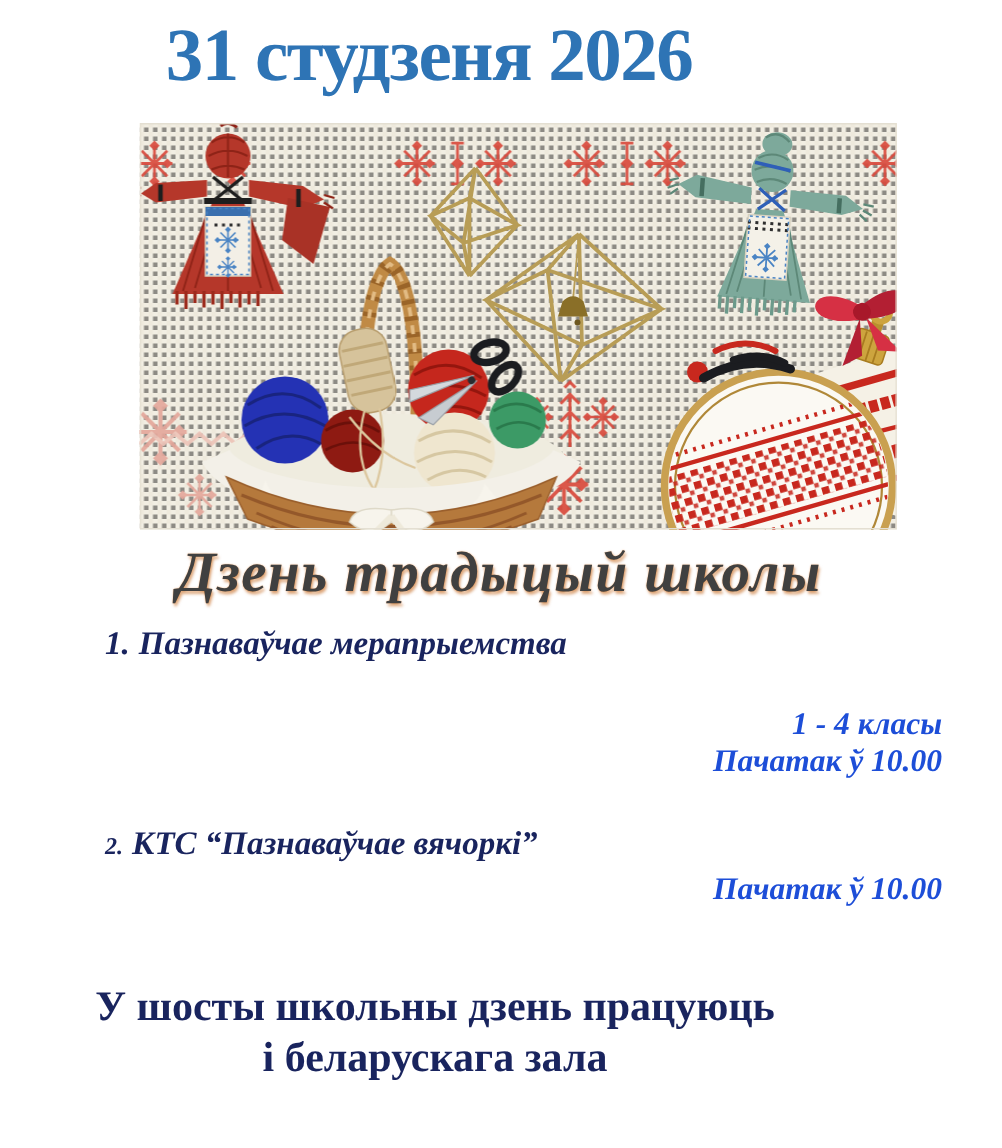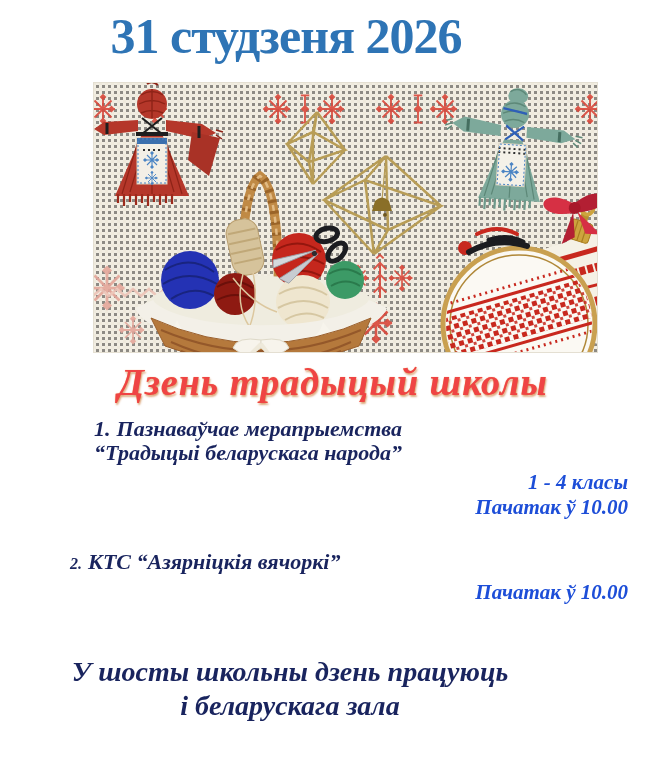--- a/index.html
+++ b/index.html
@@ -14,37 +14,37 @@
     font-weight:bold; font-size:50px; line-height:58px;
     color:#2E74B5; letter-spacing:-1px;
   }
   .photo{
     position:absolute; left:93px; top:67px; width:505px; height:271px;
   }
   .photo svg{display:block;}
   .heading{
     position:absolute; left:0; top:343px; width:666px; text-align:center;
     font-weight:bold; font-style:italic; font-size:38px; line-height:48px;
-    color:#ef4444; letter-spacing:1px;
+    color:#404040; letter-spacing:1px;
     text-shadow:1px 2px 2px rgba(190,85,0,.5), 0 0 1px rgba(230,110,10,.6);
   }
   .event{ position:absolute; left:70px; color:#19245e;
     font-weight:bold; font-style:italic; font-size:22px; line-height:24px;}
   .event1{ top:402px;text-align:right; }
   .event2{ top:535px; }
   .e-num{ margin-right:6px; }
   .e-num-small{ font-size:16px; margin-right:6px; }
   .e-line2{ padding-left:24px; }
   .details{ position:absolute; right:40px; text-align:right; color:#1d4ed8;
     font-weight:bold; font-style:italic; font-size:21px; line-height:25px;}
   .details1{ top:455px; }
   .details2{ top:564px; line-height:26px;}
   .footer{
     position:absolute; left:0; top:640px; width:580px; text-align:center;
-    color:#19245e; font-weight:bold; font-style:italic;
+    color:#19245e; font-weight:bold; 
     font-size:28px; line-height:34px;
   }
 </style>
 </head>
 <body>
 
 <div class="page">
 
   <div class="title">31 студзеня 2026</div>
 
@@ -244,30 +244,29 @@
       </g>
 
       <rect x="0.5" y="0.5" width="504" height="270" fill="none" stroke="#e4dfd2" stroke-width="1"></rect>
     </svg>
   </div>
 
   <div class="heading">Дзень традыцый школы</div>
 
   <div class="event event1">
     <div><span class="e-num">1.</span><span>Пазнаваўчае мерапрыемства</span></div>
-    <div class="e-line2">“Традыцыі беларускага народа”</div>
   </div>
 
   <div class="details details1">
     <div>1 - 4 класы</div>
     <div>Пачатак ў 10.00</div>
   </div>
 
   <div class="event event2">
-    <span class="e-num-small">2.</span><span>КТС “Азярніцкія вячоркі”</span>
+    <span class="e-num-small">2.</span><span>КТС “Пазнаваўчае вячоркі”</span>
   </div>
 
   <div class="details details2">
     <div>Пачатак ў 10.00</div>
   </div>
 
   <div class="footer">
     <div>У шосты школьны дзень працуюць</div>
     <div>і беларускага зала</div>
   </div>

